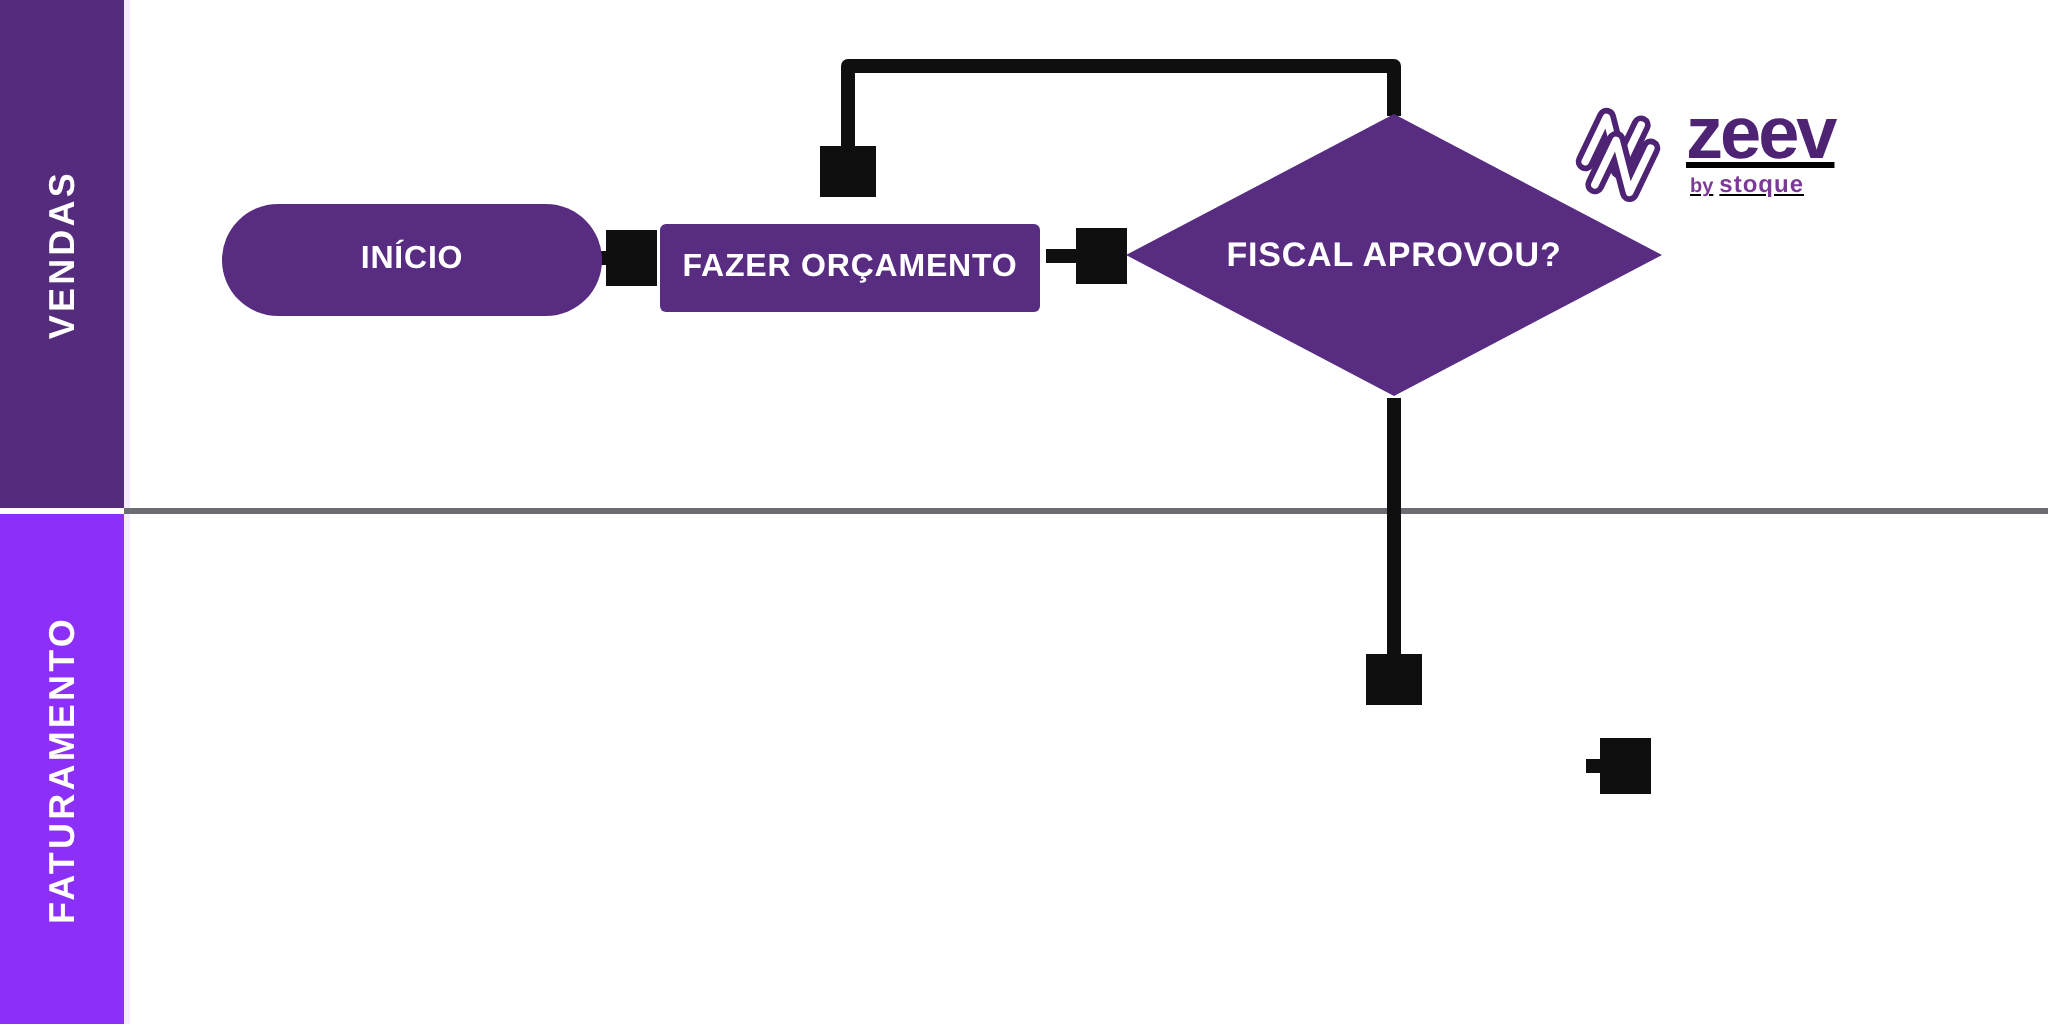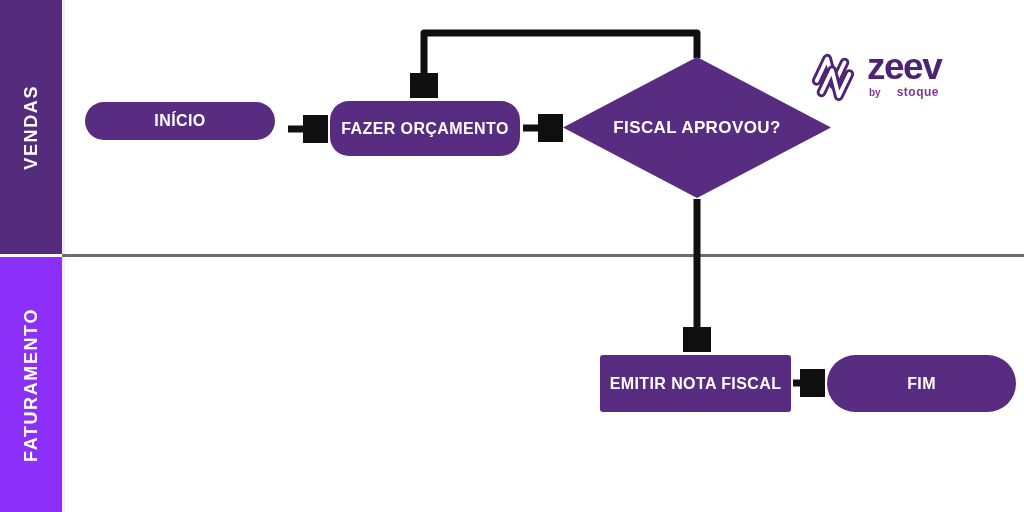--- a/index.html
+++ b/index.html
@@ -26,40 +26,40 @@
   }
   
   .node{
     position:absolute;background:#582C80;color:#ffffff;
     display:flex;align-items:center;justify-content:center;
     font-weight:bold;font-size:16px;letter-spacing:0.4px;
     text-align:center;
   }
   .terminator{border-radius:29px;}
   .task{border-radius:3px;}
-  #node-start{left:85px;top:102px;width:190px;height:38px;}
-  #node-make-quote{left:330px;top:101px;width:190px;height:55px;border-radius:19px;}
+  #node-start{left:111px;top:102px;width:190px;height:56px;}
+  #node-make-quote{left:330px;top:112px;width:190px;height:44px;}
   #node-decision{
     left:563px;top:57px;width:268px;height:141px;
     clip-path:polygon(50% 0%,100% 50%,50% 100%,0% 50%);
     font-size:17px;
   }
   #node-issue-invoice{left:600px;top:355px;width:191px;height:57px;}
   #node-end{left:827px;top:355px;width:189px;height:57px;}
   
   #arrows{position:absolute;left:0;top:0;width:1024px;height:512px;pointer-events:none;}
   #arrows path{stroke:#0F0F0F;stroke-width:7;fill:none;stroke-linejoin:round;}
   
-  #logo{position:absolute;left:808px;top:46px;display:flex;align-items:flex-start;gap:9px;}
+  #logo{position:absolute;left:784px;top:46px;display:flex;align-items:flex-start;gap:9px;text-decoration:underline;}
   #logo-text{display:flex;flex-direction:column;align-items:flex-start;padding-top:6px;}
   #logo-brand{
     color:#4F2374;font-weight:bold;font-size:37px;line-height:0.82;
     letter-spacing:-1.5px;
   }
-  #logo-byline{display:flex;align-items:baseline;gap:16px;margin-top:4px;margin-left:2px;color:#7C3A97;}
+  #logo-byline{display:flex;align-items:baseline;gap:3px;margin-top:4px;margin-left:2px;color:#7C3A97;}
   #logo-by{font-size:10px;font-weight:bold;}
   #logo-company{font-size:12px;font-weight:bold;letter-spacing:0.5px;line-height:1;}
 </style>
 </head>
 <body>
 
 <div id="stage">
 
   <div class="lane-label" id="lane-vendas">
     <span>VENDAS</span>
@@ -84,26 +84,20 @@
 
   <div class="node terminator" id="node-start">
     <span>INÍCIO</span>
   </div>
   <div class="node task" id="node-make-quote">
     <span>FAZER ORÇAMENTO</span>
   </div>
   <div class="node" id="node-decision">
     <span>FISCAL APROVOU?</span>
   </div>
-  <div class="node task" id="node-issue-invoice">
-    <span>EMITIR NOTA FISCAL</span>
-  </div>
-  <div class="node terminator" id="node-end">
-    <span>FIM</span>
-  </div>
 
   <div id="logo">
     <svg id="logo-mark" width="50" height="60" viewBox="0 0 52 62">
       <g fill="none" stroke-linecap="round" stroke-linejoin="round">
         <path d="M 9,36 L 20,13 L 27,40 L 38,17" stroke="#4F2374" stroke-width="10"></path>
         <path d="M 9,36 L 20,13 L 27,40 L 38,17" stroke="#ffffff" stroke-width="4"></path>
         <path d="M 14,48 L 25,25 L 32,52 L 43,29" stroke="#4F2374" stroke-width="10"></path>
         <path d="M 14,48 L 25,25 L 32,52 L 43,29" stroke="#ffffff" stroke-width="4"></path>
       </g>
     </svg>

